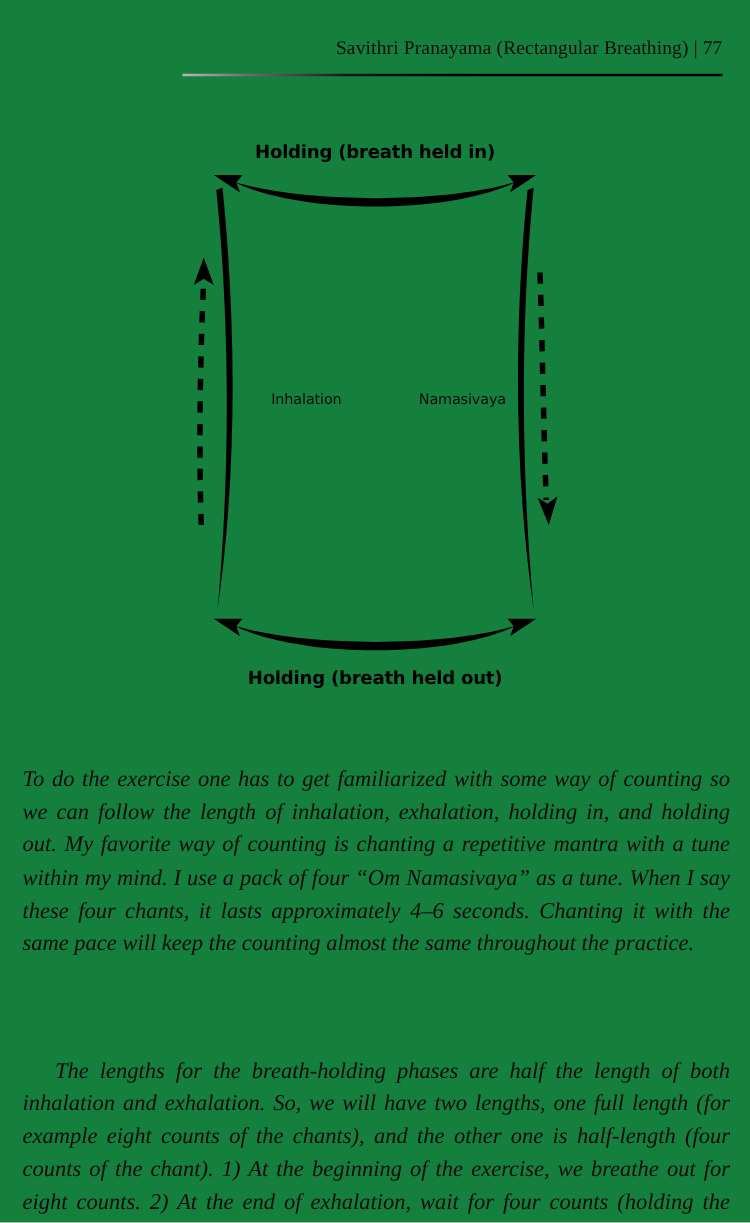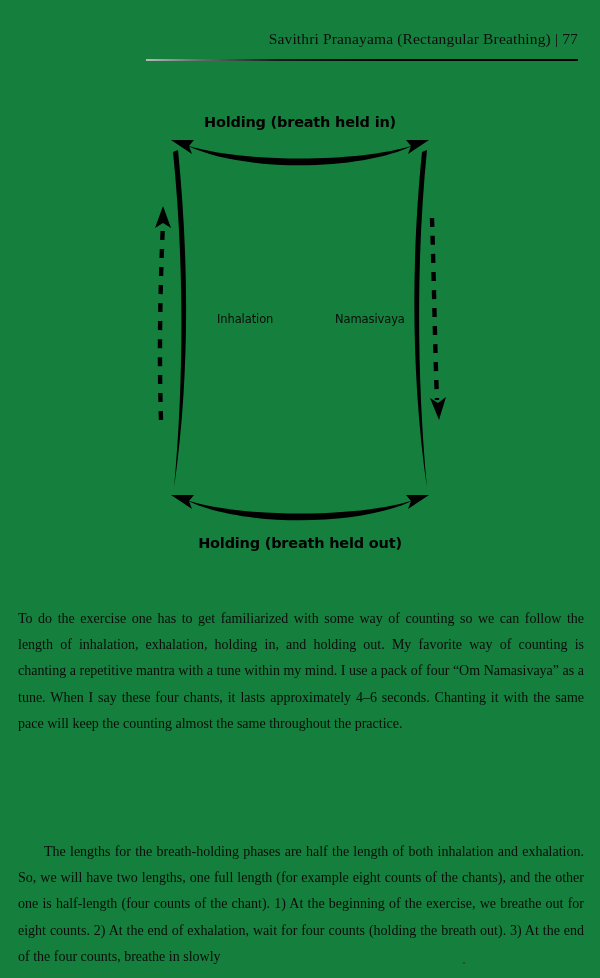--- a/index.html
+++ b/index.html
@@ -85,26 +85,27 @@
   }
   .axis-label.inhalation { left: 217px; top: 212px; }
   .axis-label.exhalation { left: 335px; top: 212px; }
 
   
   .body-text {
     position: absolute;
     left: 18px;
     width: 566px;
     font-family: "Liberation Serif", serif;
-    font-size: 14px;
+    font-size: 18px;
     line-height: 26.2px;
     color: #0b0b0b;
     text-align: justify;
     text-justify: inter-word;
     hyphens: none;
+    font-style: italic;
   }
   .para-1 { top: 592px; }
   .para-2 { top: 825px; text-indent: 26px; }
 
   .tail-dot {
     position: absolute;
     left: 463px;
     top: 962px;
     width: 2px;
     height: 2px;

